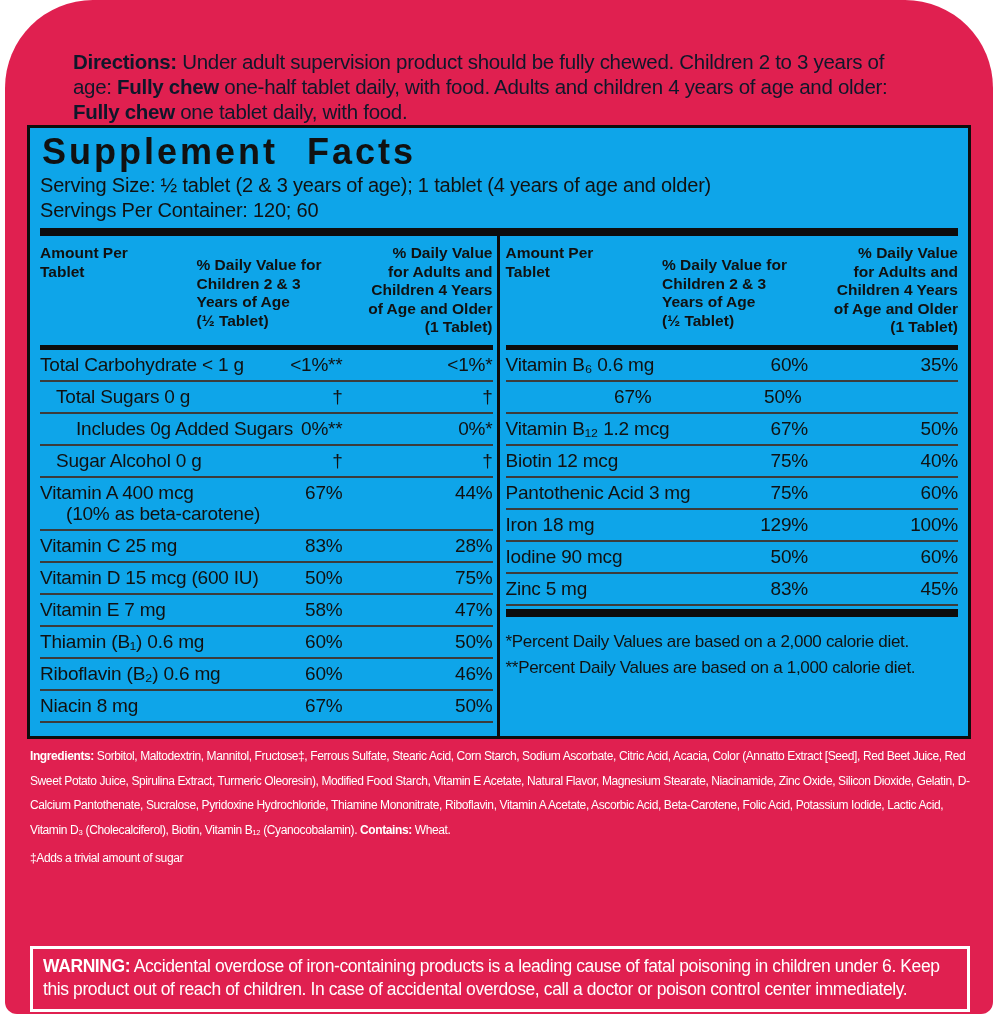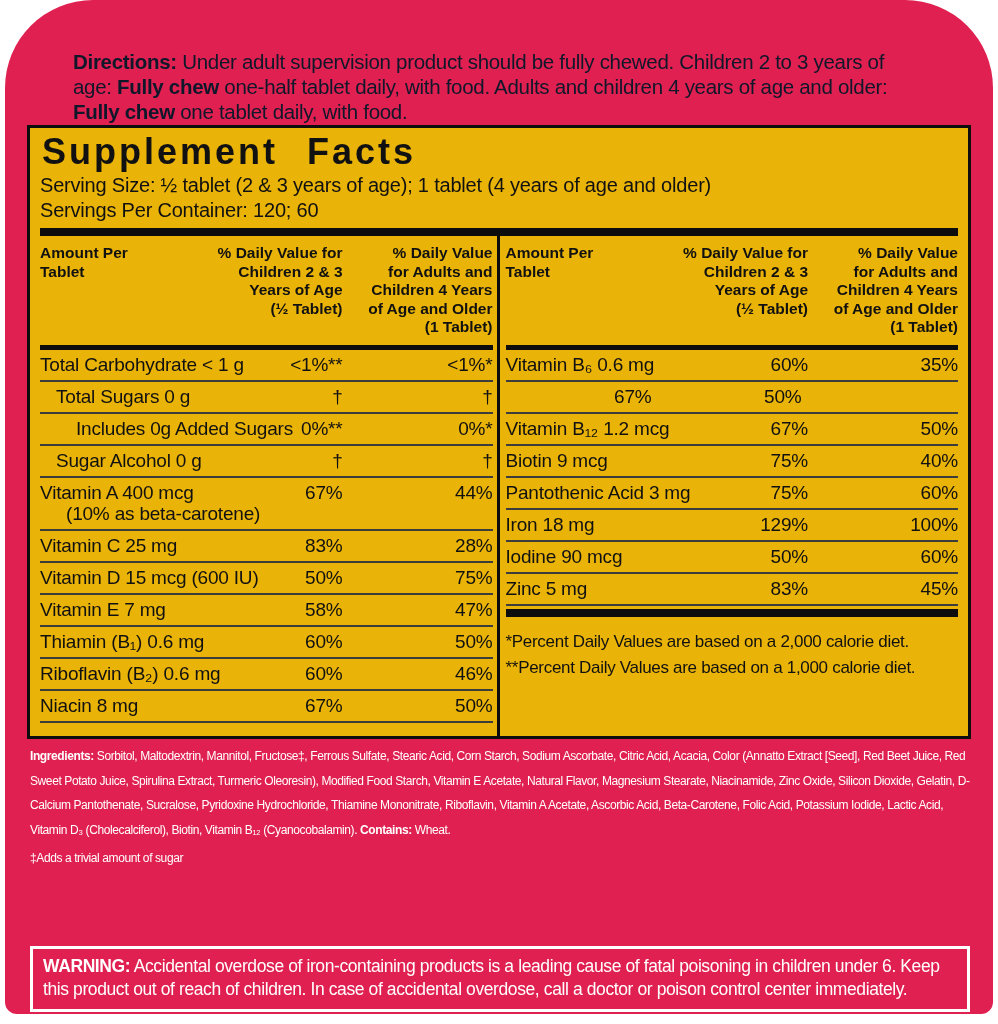--- a/index.html
+++ b/index.html
@@ -5,32 +5,32 @@
   html,body{margin:0;padding:0;background:#ffffff;}
   body{width:998px;height:1024px;position:relative;font-family:"Liberation Sans","DejaVu Sans",sans-serif;overflow:hidden;}
 
   .label{position:absolute;left:5px;top:0;width:988px;height:1014px;background:#E02050;border-radius:88px 88px 12px 12px;}
 
   
   .directions{position:absolute;left:68px;top:28px;width:862px;color:#0f172a;font-size:20.5px;line-height:25px;letter-spacing:-0.3px;white-space:pre-line;}
   .directions b{font-weight:bold;}
 
   
-  .facts{position:absolute;left:22px;top:125px;width:944px;height:614px;box-sizing:border-box;background:#eab308;border:3px solid #0d0d0d;padding:2px 10px 0 10px;color:#111;display:flex;flex-direction:column;}
+  .facts{position:absolute;left:22px;top:125px;width:944px;height:614px;box-sizing:border-box;background:#0ea5e9;border:3px solid #0d0d0d;padding:2px 10px 0 10px;color:#111;display:flex;flex-direction:column;}
   .sf-title{font-size:36px;font-weight:bold;letter-spacing:3px;word-spacing:16px;line-height:40px;margin:2px 0 1px 2px;}
   .sf-serving{font-size:20px;line-height:25px;letter-spacing:-0.2px;}
   .bar8{height:8px;background:#0d0d0d;margin-top:5px;flex:none;}
   .cols{display:flex;align-items:stretch;flex:1;min-height:0;}
   .pane{flex:1;min-width:0;}
   .pane-left{padding-right:4px;}
   .pane-right{padding-left:6px;}
   .vdiv{width:3px;background:#0d0d0d;flex:none;}
   .thead{display:flex;padding:8px 0 8px 0;font-weight:bold;font-size:15.5px;line-height:18.5px;}
   .th-amount{flex:1;text-align:left;white-space:pre-line;}
-  .th-dv1{width:146px;flex:none;text-align:right;white-space:pre-line;}
+  .th-dv1{width:146px;flex:none;text-align:left;white-space:pre-line;margin-top:12px;}
   .th-dv2{width:150px;flex:none;text-align:right;white-space:pre-line;}
   .bar5{height:5px;background:#0d0d0d;}
   .nrow{display:flex;align-items:flex-start;border-bottom:2px solid #3c3c3c;padding:4px 0 5px 0;font-size:19px;line-height:21px;letter-spacing:-0.2px;}
   .n-name{flex:1;min-width:0;white-space:nowrap;overflow:visible;}
   .n-note{display:block;padding-left:26px;white-space:nowrap;}
   .n-dv1{width:146px;flex:none;text-align:right;}
   .n-dv2{width:150px;flex:none;text-align:right;}
   .ind1 .n-name{padding-left:16px;}
   .ind2 .n-name{padding-left:36px;}
   .bar8b{height:8px;background:#0d0d0d;margin-top:3px;}
@@ -177,21 +177,21 @@
               <div class="n-dv2">50%</div>
             </div>
 
             <div class="nrow">
               <div class="n-name"><span>Vitamin B₁₂ 1.2 mcg</span></div>
               <div class="n-dv1">67%</div>
               <div class="n-dv2">50%</div>
             </div>
 
             <div class="nrow">
-              <div class="n-name"><span>Biotin 9 mcg</span></div>
+              <div class="n-name"><span>Biotin 12 mcg</span></div>
               <div class="n-dv1">75%</div>
               <div class="n-dv2">40%</div>
             </div>
 
             <div class="nrow">
               <div class="n-name"><span>Pantothenic Acid 3 mg</span></div>
               <div class="n-dv1">75%</div>
               <div class="n-dv2">60%</div>
             </div>
 

